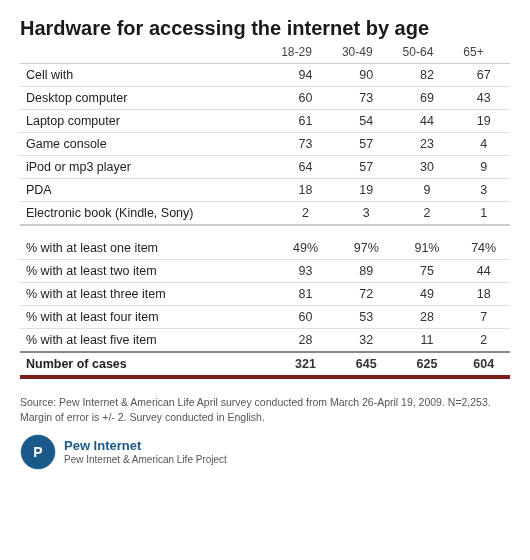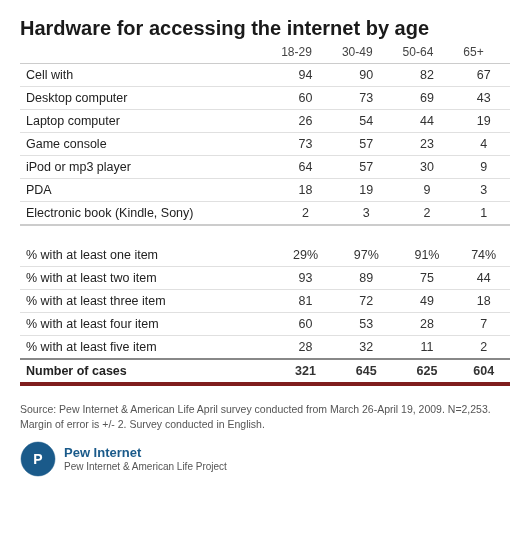--- a/index.html
+++ b/index.html
@@ -38,21 +38,21 @@
       padding: 4px 6px;
       border-bottom: 1px solid #e0e0e0;
       text-align: center;
       color: #333;
     }
     tbody tr td:first-child {
       text-align: left;
       color: #222;
     }
     tbody tr.section-header td {
-      padding-top: 22px;
+      padding-top: 15px;
       border-top: 2px solid #ccc;
     }
     tbody tr.bold-row td {
       font-weight: bold;
       border-top: 2px solid #888;
       border-bottom: 4px solid #7f1d1d;
     }
     .source-text {
       font-size: 10.5px;
       color: #555;
@@ -105,21 +105,21 @@
       </tr>
       <tr>
         <td>Desktop computer</td>
         <td>60</td>
         <td>73</td>
         <td>69</td>
         <td>43</td>
       </tr>
       <tr>
         <td>Laptop computer</td>
-        <td>26</td>
+        <td>61</td>
         <td>54</td>
         <td>44</td>
         <td>19</td>
       </tr>
       <tr>
         <td>Game console</td>
         <td>73</td>
         <td>57</td>
         <td>23</td>
         <td>4</td>
@@ -140,21 +140,21 @@
       </tr>
       <tr>
         <td>Electronic book (Kindle, Sony)</td>
         <td>2</td>
         <td>3</td>
         <td>2</td>
         <td>1</td>
       </tr>
       <tr class="section-header">
         <td>% with at least one item</td>
-        <td>29%</td>
+        <td>49%</td>
         <td>97%</td>
         <td>91%</td>
         <td>74%</td>
       </tr>
       <tr>
         <td>% with at least two item</td>
         <td>93</td>
         <td>89</td>
         <td>75</td>
         <td>44</td>

